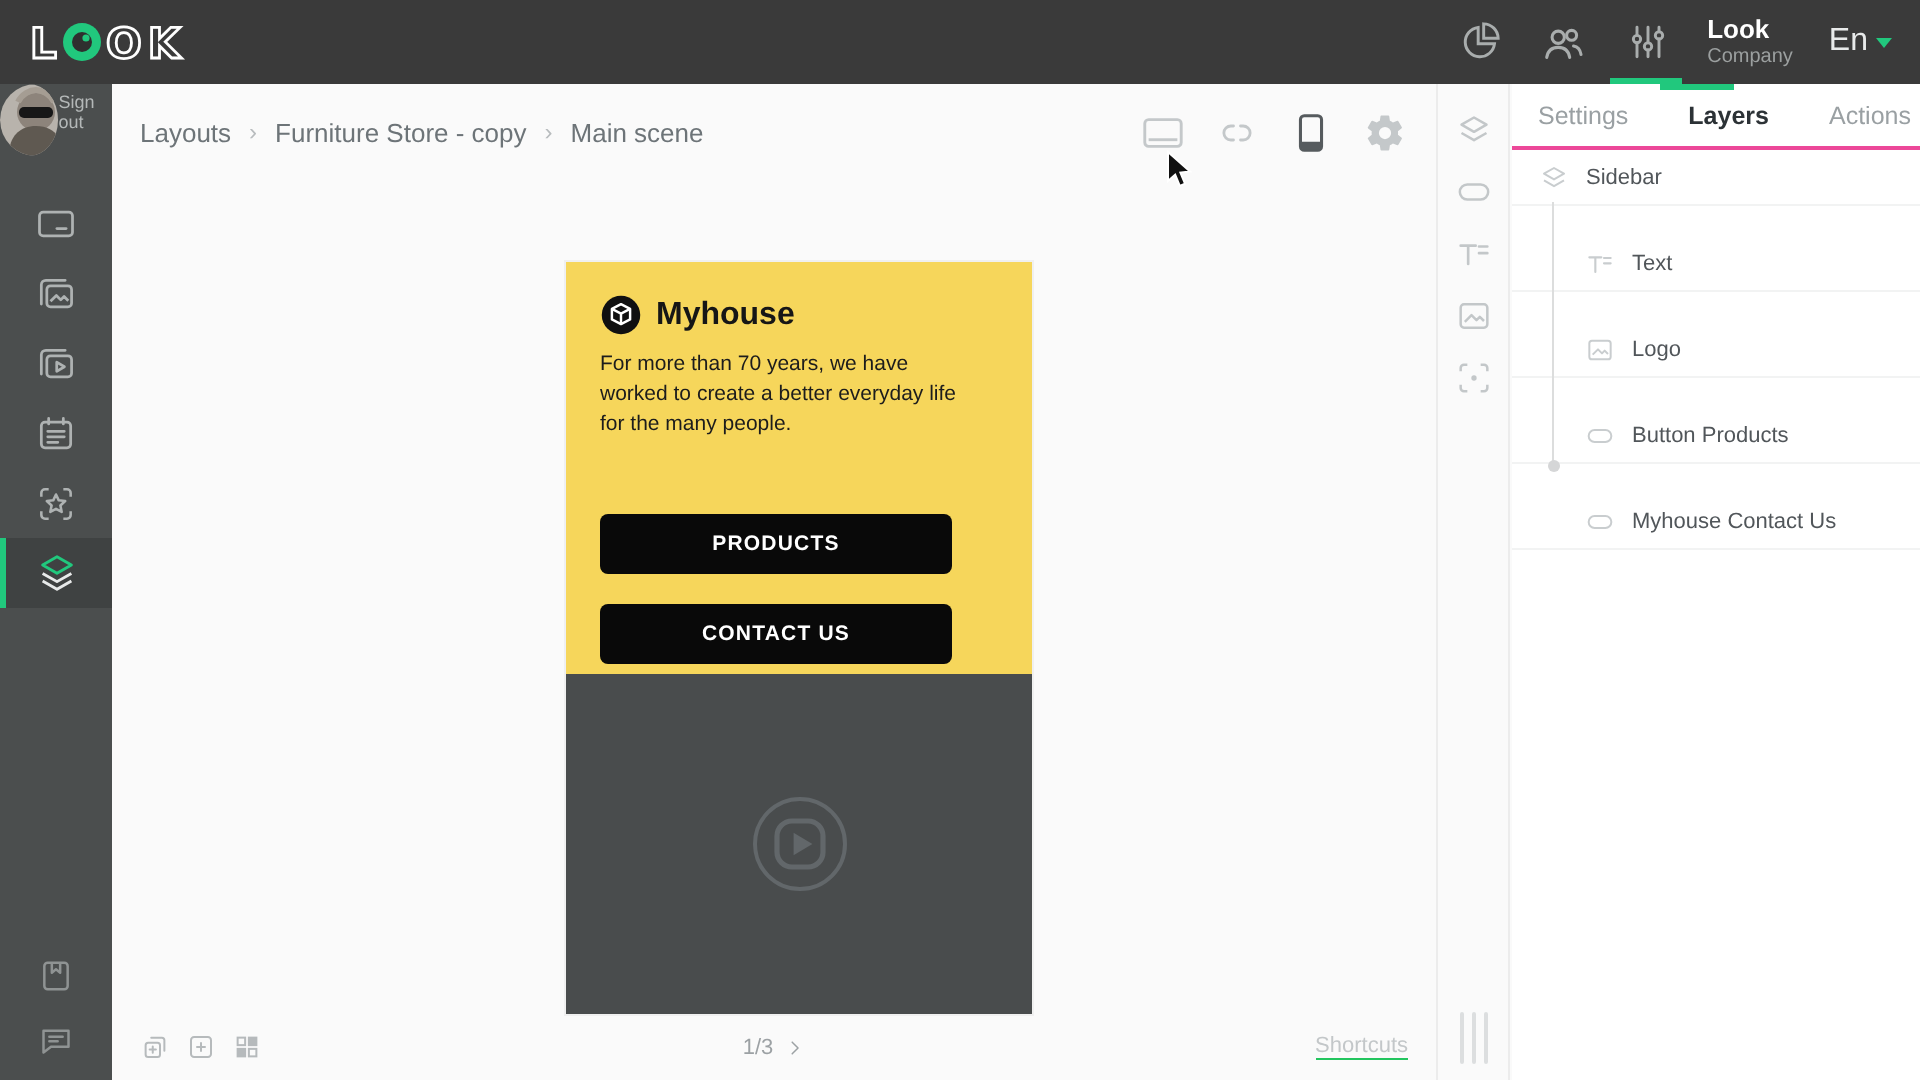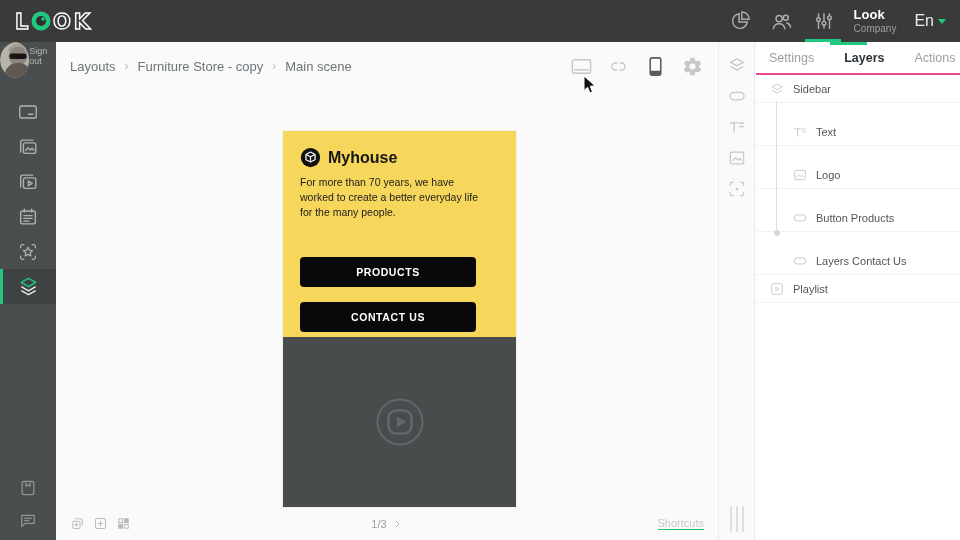--- a/index.html
+++ b/index.html
@@ -522,29 +522,21 @@
             </svg>
           </span>
         <span class="layer-label">Button Products</span>
       </div>
       <div class="layer-row child">
         <span class="layer-icon">
             <svg width="16" height="16">
               <use href="#i-stadium"></use>
             </svg>
           </span>
-        <span class="layer-label">Layers Contact Us</span>
-      </div>
-      <div class="layer-row">
-        <span class="layer-icon">
-            <svg width="16" height="16">
-              <use href="#i-playsq"></use>
-            </svg>
-          </span>
-        <span class="layer-label">Playlist</span>
+        <span class="layer-label">Myhouse Contact Us</span>
       </div>
     </div>
   </div>
 
   <div class="cursor">
     <svg width="14" height="20" viewBox="0 0 14 20">
         <path d="M1 1v14.5l3.6-3.2 2.3 5.6 2.6-1.1-2.3-5.5 4.8-.5z" fill="#111" stroke="#fff" stroke-width="1"></path>
       </svg>
   </div>
 

